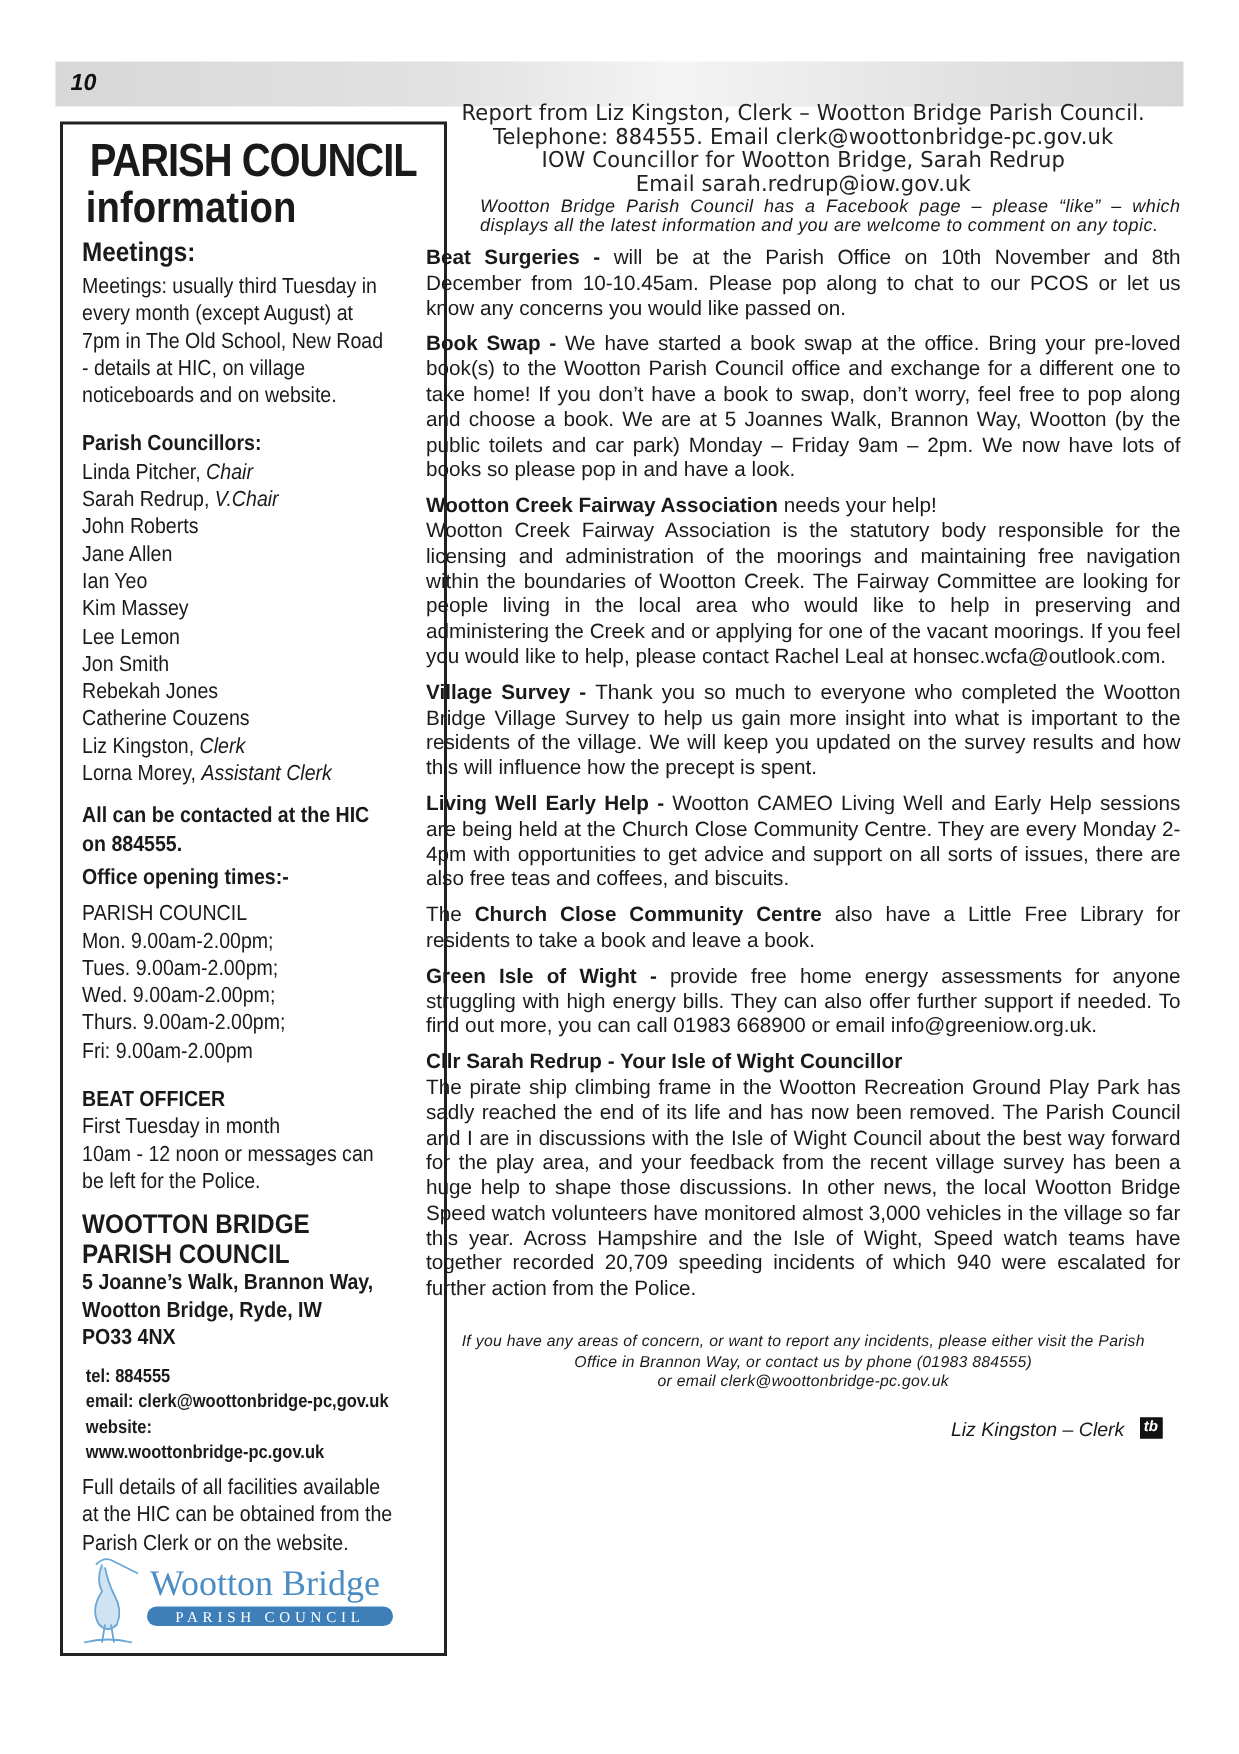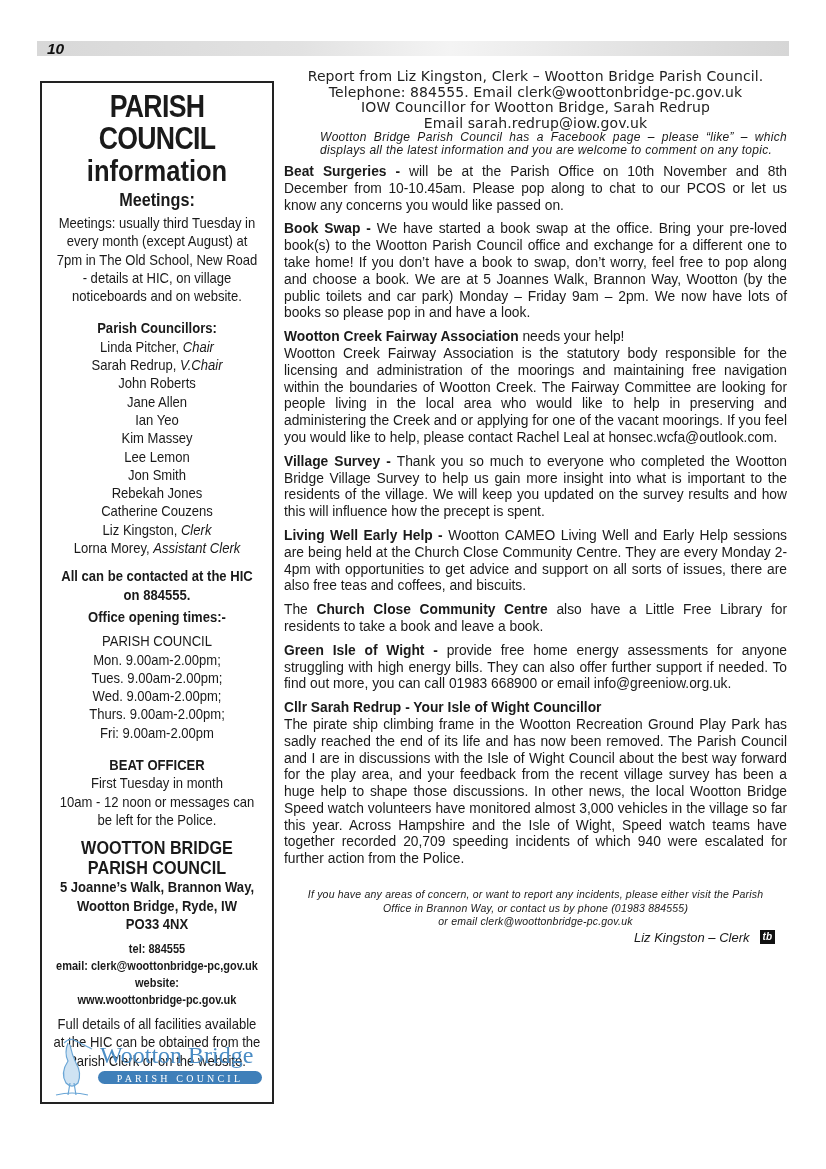--- a/index.html
+++ b/index.html
@@ -1,43 +1,43 @@
 <!DOCTYPE html>
 <html><head>
 <meta charset="utf-8">
 <style>
   html, body { margin:0; padding:0; background:#ffffff; }
   body { width:826px; height:1169px; position:relative; overflow:hidden; color:#1a1a1a; font-family:"Liberation Sans", sans-serif; }
   .header-bar {
-    position:absolute; left:37px; top:41px; width:752px; height:15px;
+    position:absolute; left:37px; top:41px; width:752px; height:30px;
     background:linear-gradient(90deg,#d8d8d8 0%,#e2e2e2 35%,#f4f4f4 55%,#e2e2e2 80%,#d6d6d6 100%);
     display:flex; align-items:center; justify-content:space-between; box-sizing:border-box; padding:0 10px 0 10px;
     font-style:italic; font-weight:bold; font-size:15.5px; color:#111;
   }
   .sidebar {
-    position:absolute; left:40px; top:81px; width:234px; height:1023px;
-    border:2px solid #222; box-sizing:border-box; text-align:center;
+    position:absolute; left:40px; top:81px; width:258px; height:1023px;
+    border:2px solid #222; box-sizing:border-box; 
     font-family:"Liberation Sans", sans-serif; color:#1a1a1a;
   }
   .sb-title { font-weight:bold; font-size:31px; line-height:32px; margin-top:8px; letter-spacing:-0.8px; transform:scaleX(0.86); transform-origin:center; }
   .sb-sub { font-weight:bold; font-size:29px; line-height:32px; transform:scaleX(0.88); }
   .sb-meet-h { font-weight:bold; font-size:18px; line-height:22px; margin-top:2px; transform:scaleX(0.9); }
   .sb-text { font-size:14.5px; line-height:18.3px; transform:scaleX(0.9); }
   .sb-bold { font-weight:bold; }
   .sb-it { font-style:italic; }
   .sb-h2 { font-weight:bold; font-size:18px; line-height:20px; transform:scaleX(0.9); }
   .sb-small { font-size:12.5px; line-height:17px; font-weight:bold; transform:scaleX(0.88); }
   .logo { position:absolute; left:10px; top:950px; width:212px; height:64px; }
   .main { position:absolute; left:284px; top:68px; width:503px; }
   .hdr-line { font-family:"DejaVu Sans", sans-serif; text-align:center; font-size:14.6px; line-height:15.5px; color:#222; letter-spacing:0.1px; transform:scaleX(0.96); }
   .fb { font-style:italic; font-size:12px; line-height:13px; text-align:justify; margin-top:1px; letter-spacing:0.3px;margin-left:36px; }
   .para { font-size:13.8px; line-height:16.8px; text-align:justify; margin-top:7px; }
   .para b { font-weight:bold; }
   .foot { font-style:italic; font-size:10.5px; line-height:13.5px; margin-top:20px; letter-spacing:0.2px;text-align:center; }
-  .sign { font-style:italic; font-size:13px; text-align:right; margin-top:1px; padding-right:12px; display:flex; justify-content:flex-end; align-items:center; gap:10px; }
+  .sign { font-style:italic; font-size:13px; text-align:right; margin-top:16px; padding-right:12px; display:flex; justify-content:flex-end; align-items:center; gap:10px; }
   .tb-icon { display:inline-block; background:#111; color:#fff; font-weight:bold; font-style:italic; font-size:10px; line-height:12px; padding:0 2px; border:1px solid #111; }
 </style>
 </head>
 <body>
 
 <div class="header-bar">
   <span>10</span>
 </div>
 
 <div class="sidebar">

